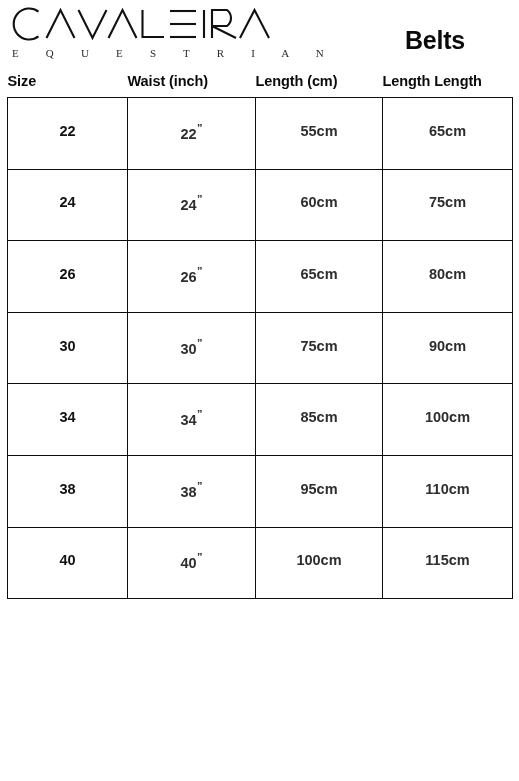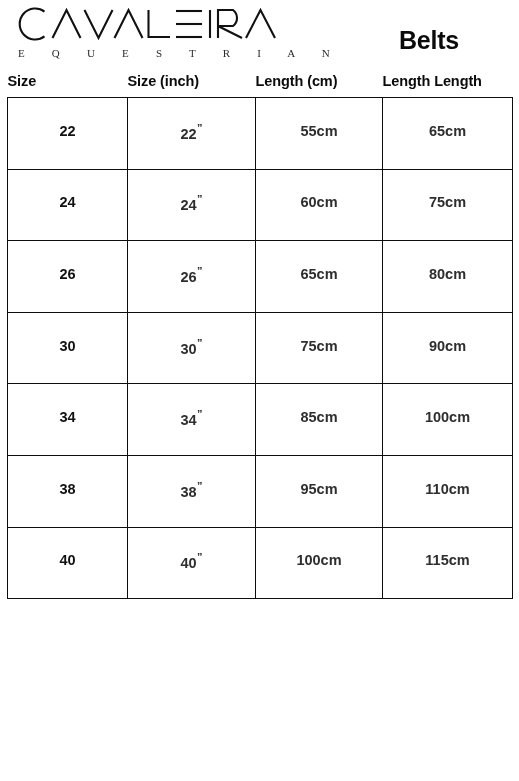--- a/index.html
+++ b/index.html
@@ -21,21 +21,21 @@
   
   .header {
     position: absolute;
     left: 0; top: 0;
     width: 519px;
     height: 70px;
   }
 
   .brand {
     position: absolute;
-    left: 14px;
+    left: 8px;
     top: 4px;
     width: 285px;
     height: 62px;
   }
   .brand-logo {
     display: block;
     width: 272px;
     height: 40px;
   }
   .brand-sub {
@@ -47,21 +47,21 @@
     font-size: 11px;
     letter-spacing: 12.2px;
     color: #2b2b2b;
     text-indent: 1px;
     white-space: nowrap;
     line-height: 14px;
   }
 
   .page-title {
     position: absolute;
-    right: 20px;
+    right: 14px;
     top: 26px;
     width: 140px;
     text-align: center;
     font-size: 25px;
     font-weight: bold;
     color: #0b0b0b;
     letter-spacing: -0.2px;
     line-height: 28px;
   }
 
@@ -160,21 +160,21 @@
   <table class="size-table">
     <colgroup>
       <col class="c0">
         <col class="c1">
         <col class="c2">
         <col class="c3">
     </colgroup>
     <thead>
       <tr>
         <th>Size</th>
-        <th>Size (inch)</th>
+        <th>Waist (inch)</th>
         <th>Length (cm)</th>
         <th>Length Length</th>
       </tr>
     </thead>
     <tbody id="table-body">
         <tr>
           <td class="size-cell">22</td>
           <td><span>22</span><span class="inch-mark">”</span></td>
           <td>55cm</td>
           <td>65cm</td>

